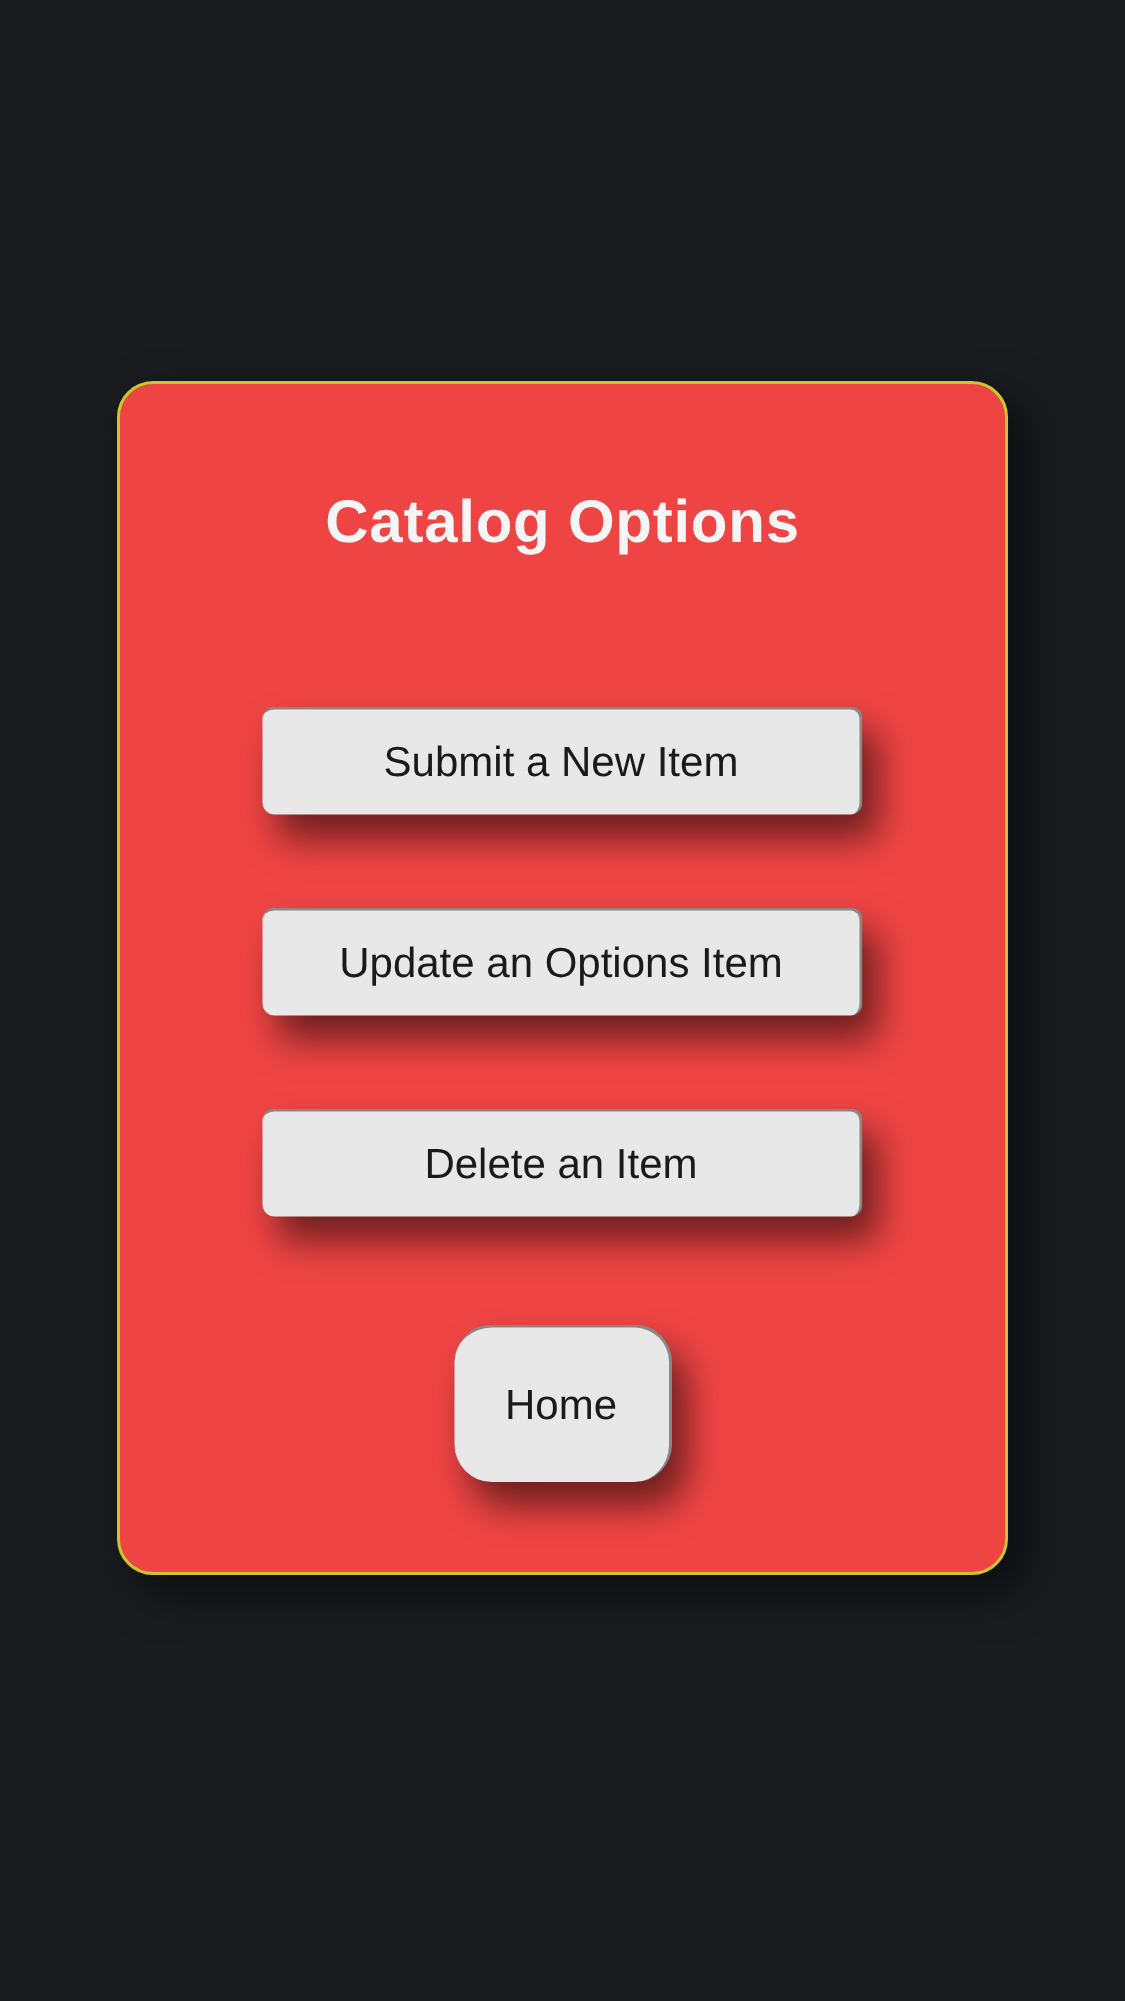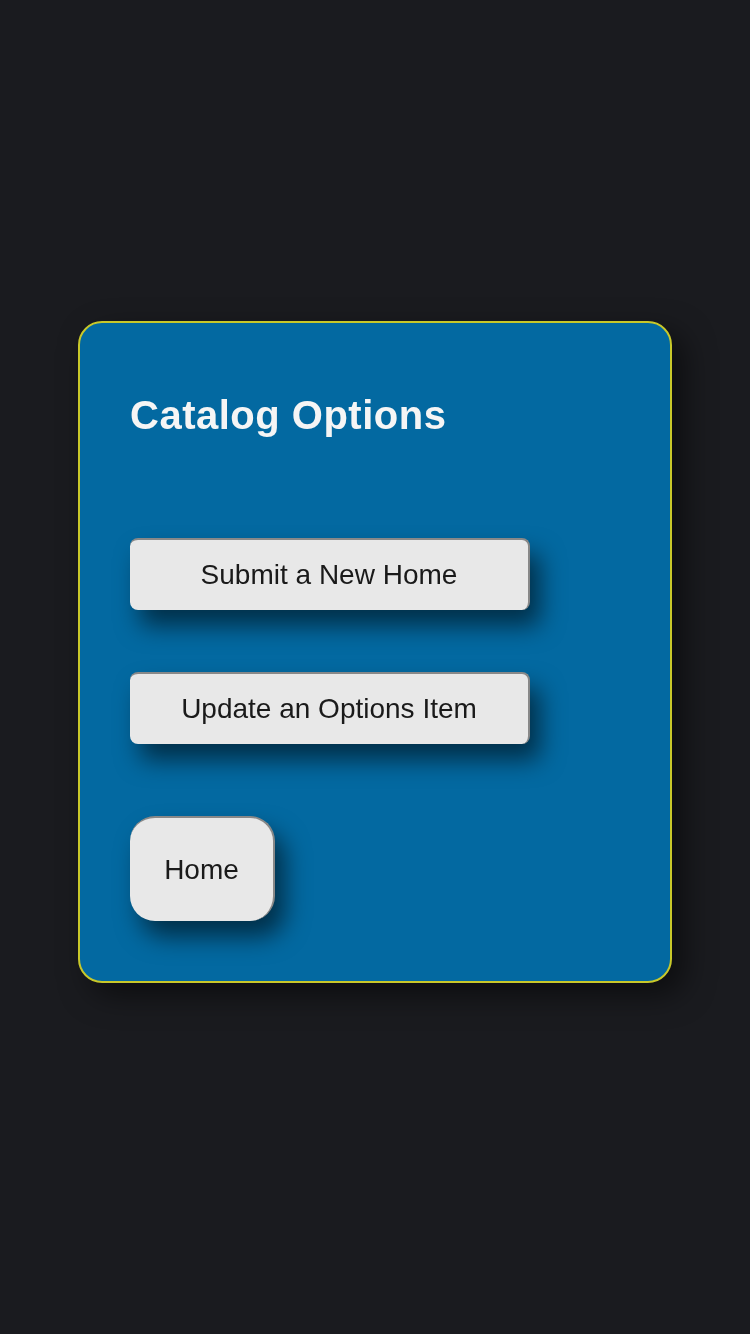--- a/index.html
+++ b/index.html
@@ -13,27 +13,28 @@
       height: 1334px;
       background-color: #1a1b1f;
       display: flex;
       align-items: center;
       justify-content: center;
       font-family: 'Segoe UI', 'Helvetica Neue', Arial, sans-serif;
     }
     
     .card {
       width: 594px;
-      background-color: #0369a1;
+      background-color: #ef4444;
       border: 2px solid #c8c82a;
       border-radius: 24px;
       box-shadow: 12px 12px 30px rgba(0, 0, 0, 0.5);
       padding: 70px 50px 60px 50px;
       display: flex;
       flex-direction: column;
+      align-items: center;
       margin-top: -30px;
     }
     
     .title {
       color: #f5f5f5;
       font-size: 40px;
       font-weight: 600;
       margin-bottom: 100px;
       letter-spacing: 0.5px;
     }
@@ -69,21 +70,22 @@
       height: 105px;
       border-radius: 25px;
     }
   </style>
 </head>
 <body>
 
 <div class="card">
   <h1 class="title">Catalog Options</h1>
 
-  <button class="btn btn-full">Submit a New Home</button>
+  <button class="btn btn-full">Submit a New Item</button>
 
   <button class="btn btn-full">Update an Options Item</button>
 
+  <button class="btn btn-full">Delete an Item</button>
 
   <div class="bottom-row">
     <button class="btn btn-small">Home</button>
   </div>
 </div>
 
 </body></html>

